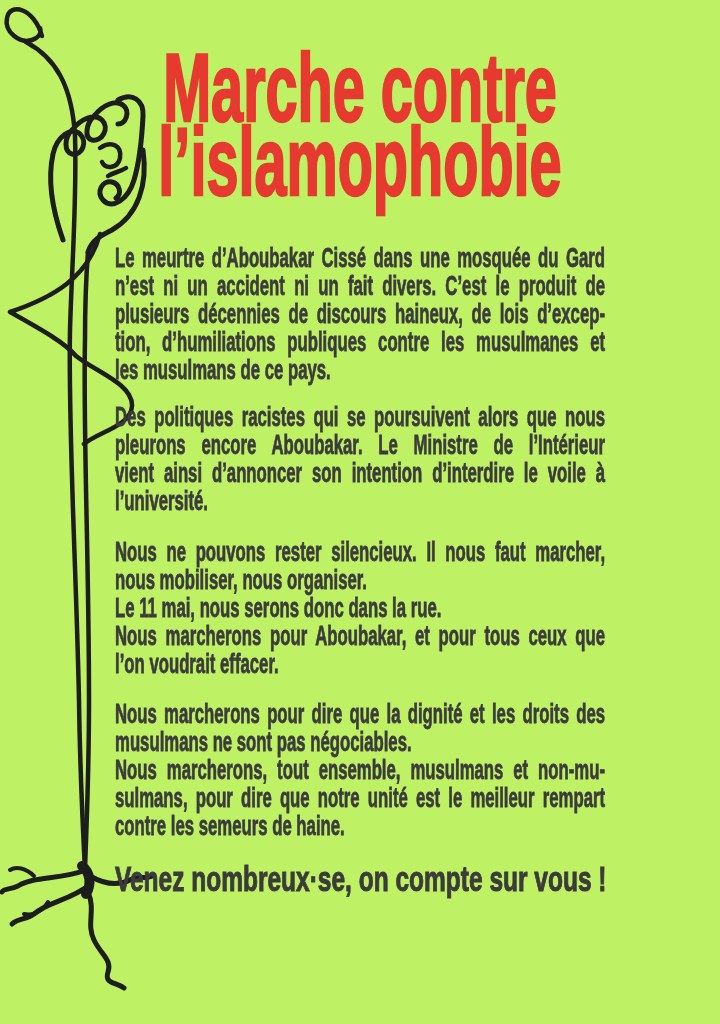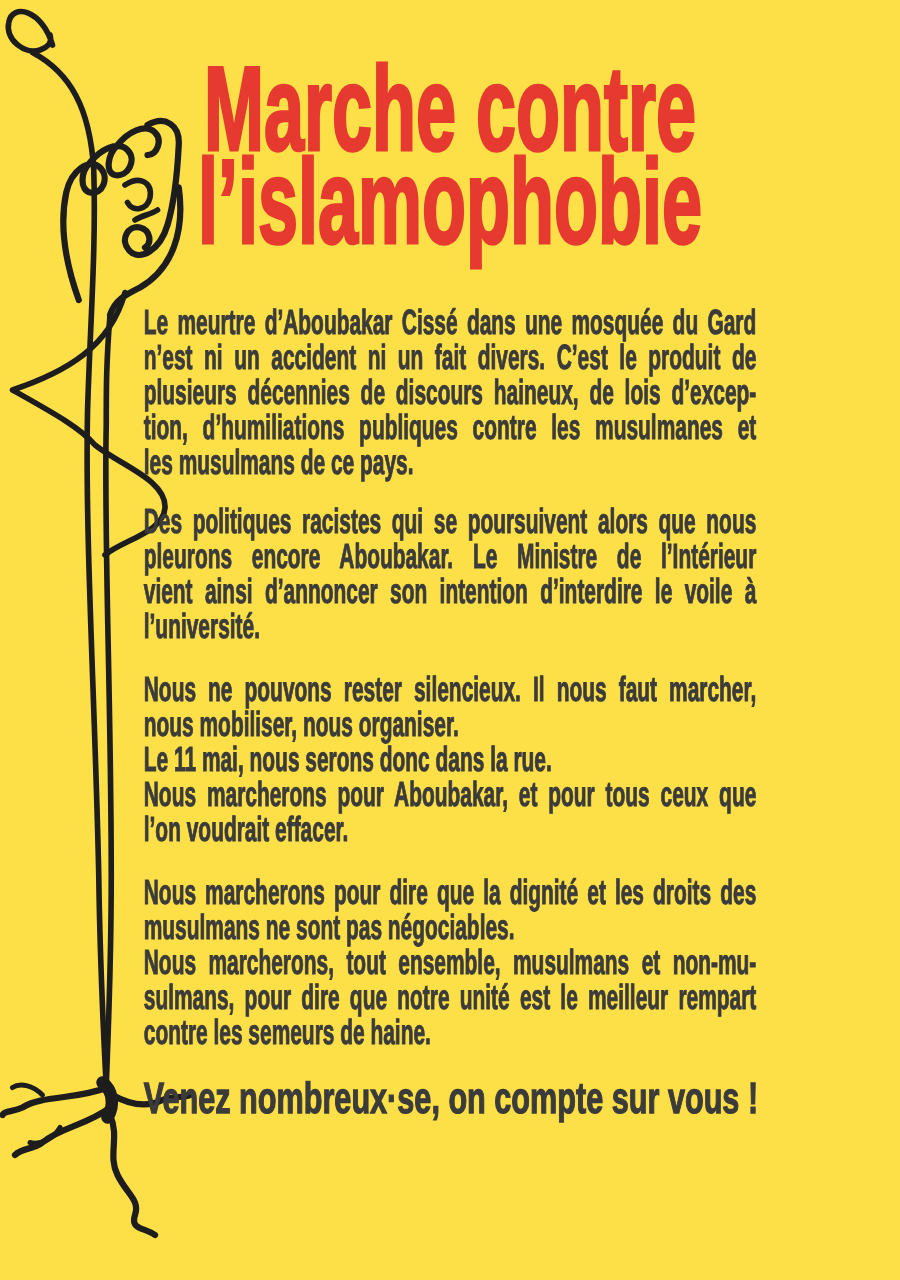--- a/index.html
+++ b/index.html
@@ -1,21 +1,21 @@
 <!DOCTYPE html>
 <html><head>
 <meta charset="utf-8">
 <style>
   html,body{margin:0;padding:0;}
   body{background:#888;}
   .page{
     position:relative;
     width:720px;height:1024px;
     margin:0 auto;
-    background:#fde047;
+    background:#bef264;
     overflow:hidden;
     font-family:"Liberation Sans", sans-serif;
   }
   
   .title{
     position:absolute;top:51px;left:0;width:720px;
     text-align:center;
     font-weight:bold;
     font-size:96px;line-height:74px;
     color:#e63a30;

